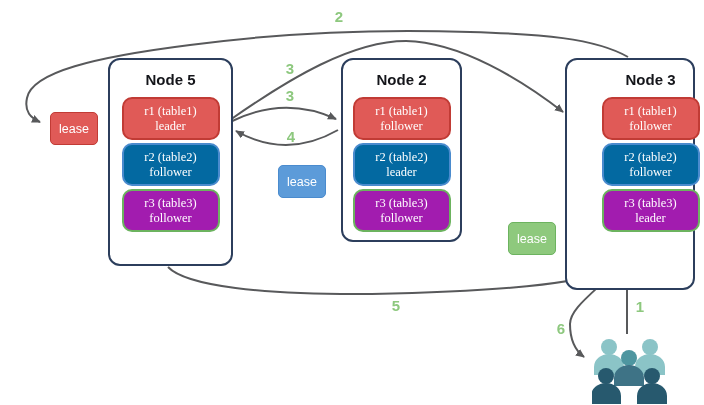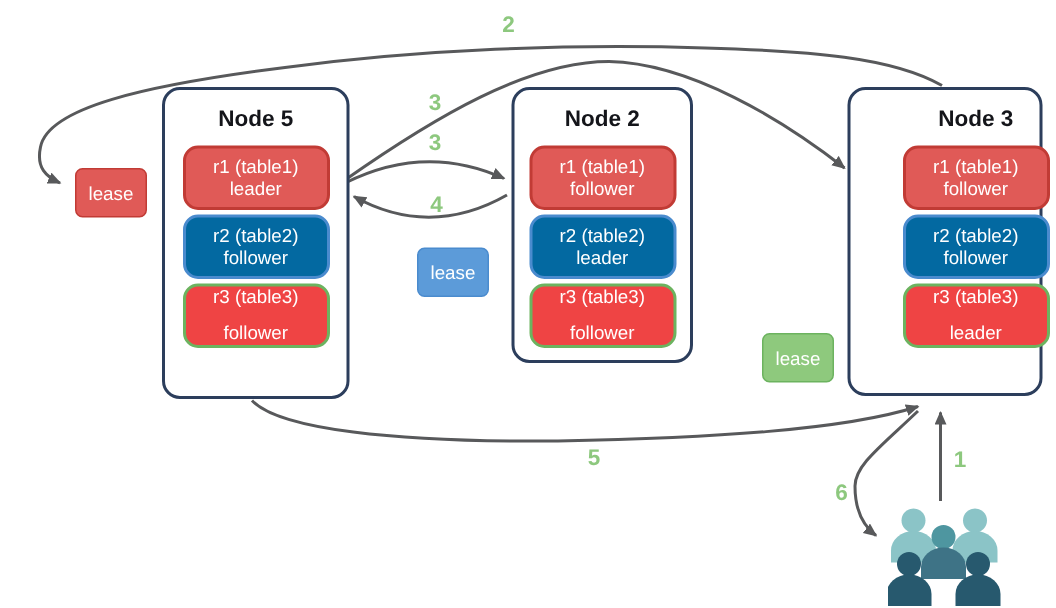--- a/index.html
+++ b/index.html
@@ -17,24 +17,25 @@
     border:2px solid #2C3E5C; border-radius:12px;
     display:flex; flex-direction:column; align-items:center;
     padding-top:11px;
   }
   .node-title { font-size:15px; font-weight:bold; color:#14151a; margin-bottom:9px; }
   .replica {
     width:98px; height:43px; border-radius:10px;
     display:flex; flex-direction:column; align-items:center; justify-content:center;
     color:#ffffff; font-size:12.5px; line-height:15px; text-align:center;
     margin-bottom:3px;
+    font-family:Liberation Serif, serif;
   }
   .c-red   { background:#E05A57; border:2px solid #C13B35; }
   .c-blue  { background:#0369a1; border:2px solid #4A8BCE; }
-  .c-green { background:#ef4444; border:2px solid #6CB35F;justify-content:space-between; }
+  .c-green { background:#a21caf; border:2px solid #6CB35F; }
 
   .lease {
     position:absolute; height:33px; border-radius:5px;
     display:flex; align-items:center; justify-content:center;
     color:#ffffff; font-size:12.5px; padding:0 8px;
   }
   .lease.c-red   { border-width:2px; }
   .lease.c-blue  { border-width:1.5px; }
   .lease.c-green { border-width:1.5px; }
 
@@ -89,21 +90,21 @@
     <div class="replica c-blue">
       <span>r2 (table2)</span>
       <span>leader</span>
     </div>
     <div class="replica c-green">
       <span>r3 (table3)</span>
       <span>follower</span>
     </div>
   </div>
 
-  <div class="node" style="left:565px; top:58px; width:130px; height:206px;padding-left:41px;">
+  <div class="node" style="left:565px; top:58px; width:130px; height:232px;padding-left:41px;">
     <div class="node-title">Node 3</div>
     <div class="replica c-red">
       <span>r1 (table1)</span>
       <span>follower</span>
     </div>
     <div class="replica c-blue">
       <span>r2 (table2)</span>
       <span>follower</span>
     </div>
     <div class="replica c-green">

